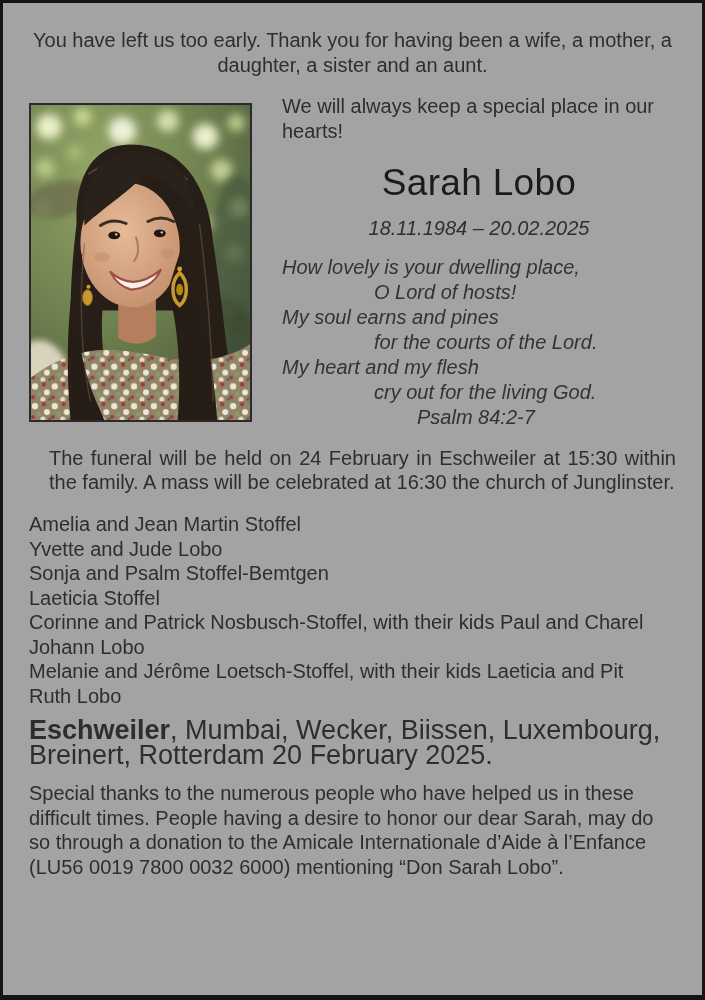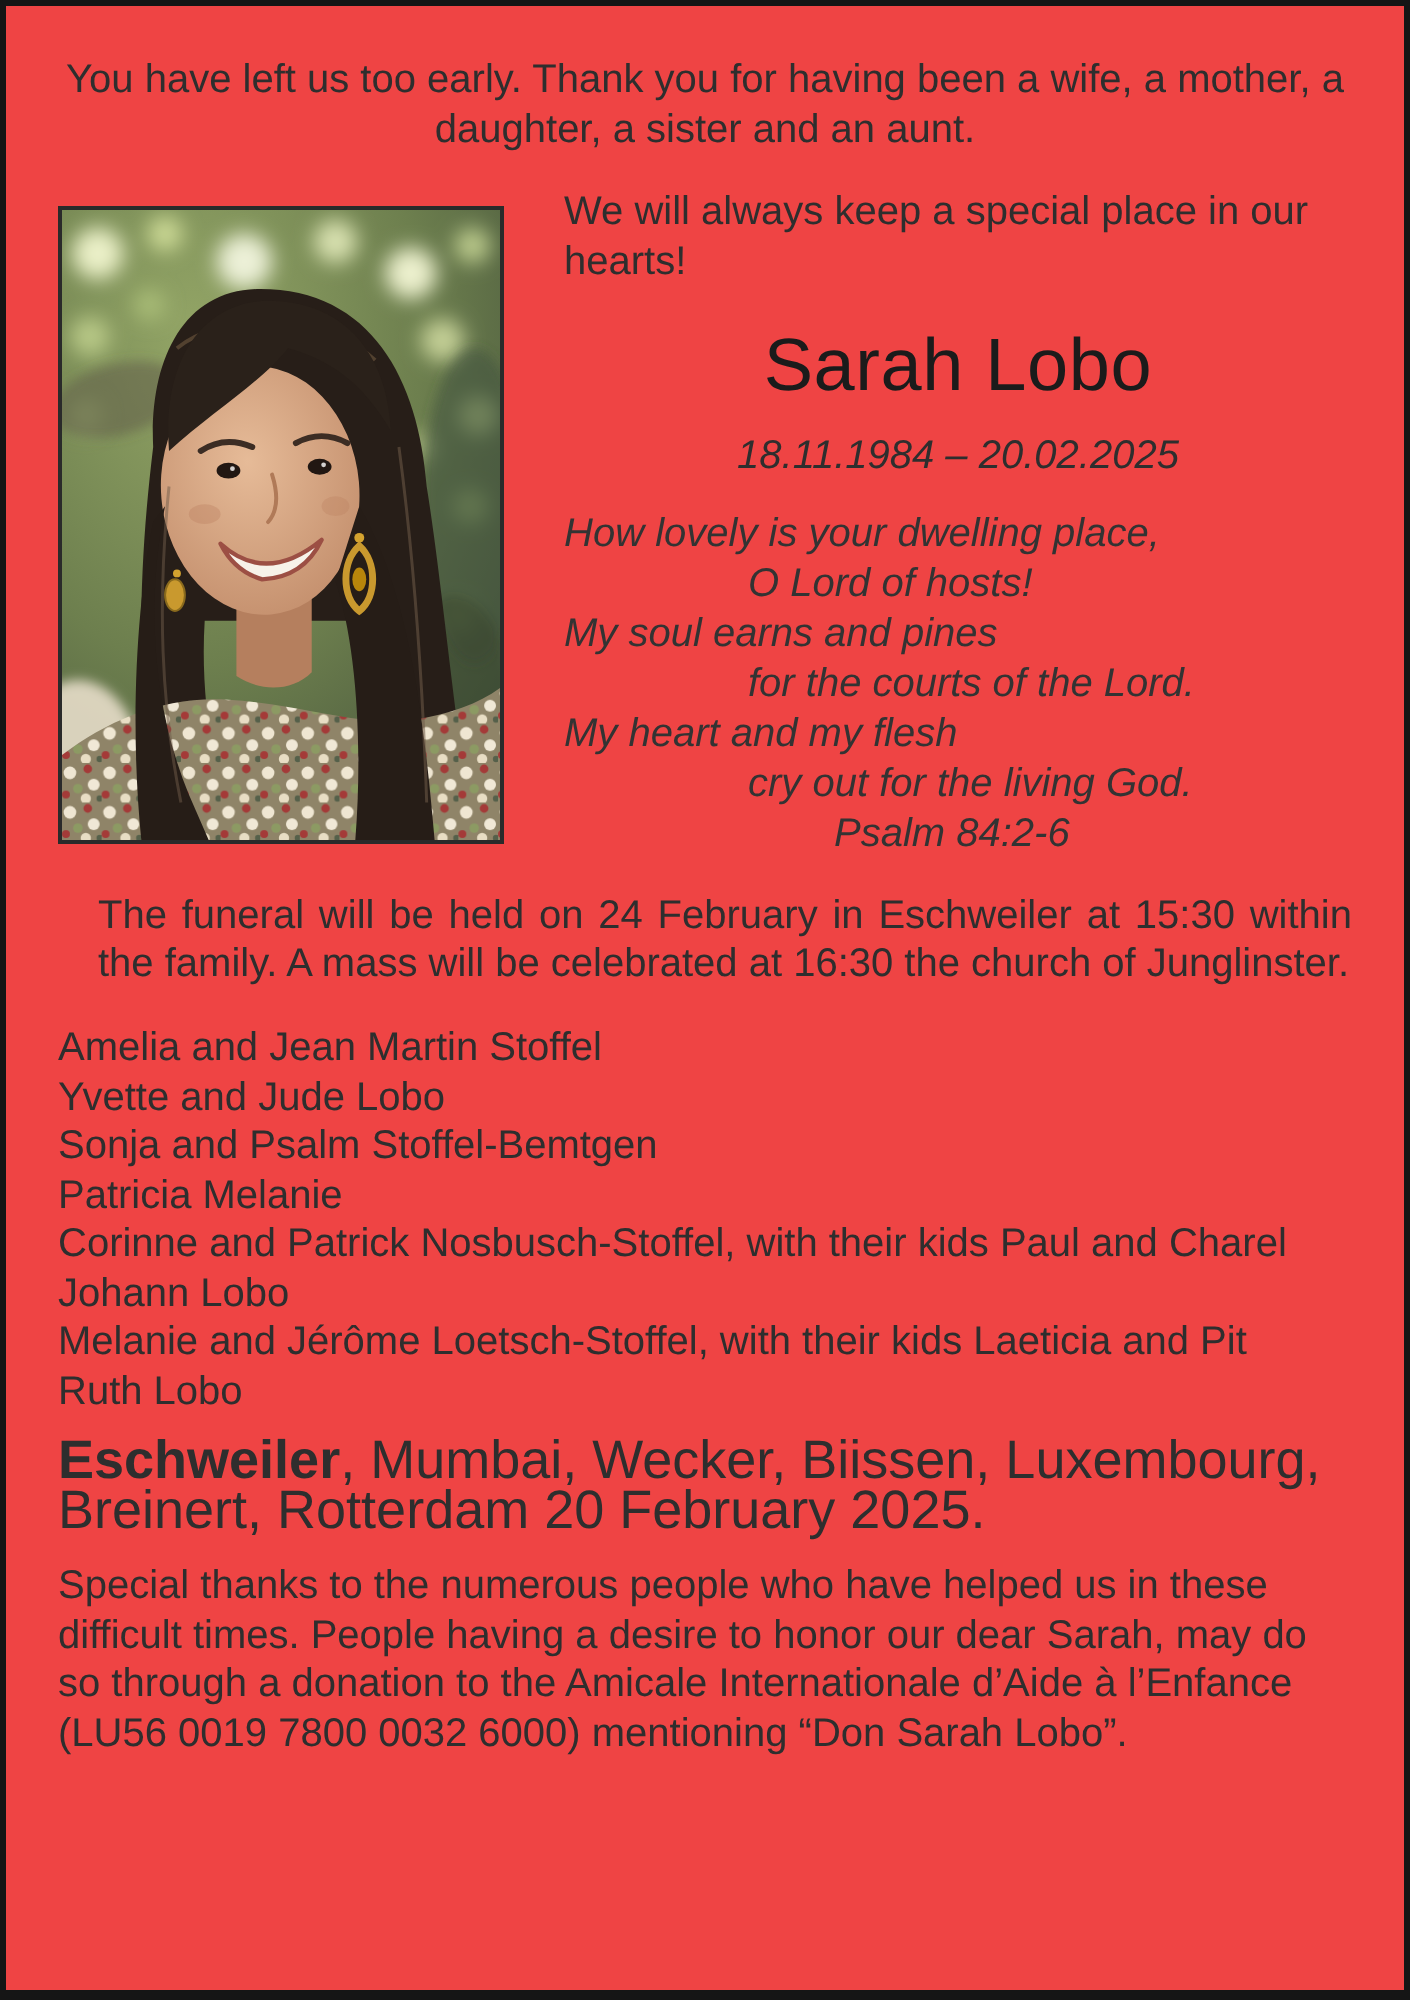--- a/index.html
+++ b/index.html
@@ -10,21 +10,21 @@
     font-family: "Liberation Sans", sans-serif;
     color: #2e2e2e;
     -webkit-font-smoothing: antialiased;
   }
   .page {
     position: absolute; inset: 0;
     border: 3px solid #151515;
     border-bottom-width: 5px;
     box-sizing: border-box;
     padding: 21px 26px 0 26px;
-    background: #ef4444;
+    background: #a3a3a3;
     overflow: hidden;
   }
   .intro {
     font-size: 20px; line-height: 25px;
     text-align: center;
     margin: 4px 2px 16px 2px;
   }
   .top {
     display: flex;
     align-items: center;
@@ -165,32 +165,32 @@
       <div class="lead">We will always keep a special place in our hearts!</div>
       <div class="name">Sarah Lobo</div>
       <div class="dates">18.11.1984 – 20.02.2025</div>
       <div class="psalm">
         <div class="psalm-line">How lovely is your dwelling place,</div>
         <div class="psalm-line indent">O Lord of hosts!</div>
         <div class="psalm-line">My soul earns and pines</div>
         <div class="psalm-line indent">for the courts of the Lord.</div>
         <div class="psalm-line">My heart and my flesh</div>
         <div class="psalm-line indent">cry out for the living God.</div>
-        <div class="psalm-line psalm-ref">Psalm 84:2-6</div>
+        <div class="psalm-line psalm-ref">Psalm 84:2-7</div>
       </div>
     </div>
   </div>
 
   <div class="funeral">The funeral will be held on 24 February in Eschweiler at 15:30 within the family. A mass will be celebrated at 16:30 the church of Junglinster.</div>
 
   <div class="family">
     <div>Amelia and Jean Martin Stoffel</div>
     <div>Yvette and Jude Lobo</div>
     <div>Sonja and Psalm Stoffel-Bemtgen</div>
-    <div>Patricia Melanie</div>
+    <div>Laeticia Stoffel</div>
     <div>Corinne and Patrick Nosbusch-Stoffel, with their kids Paul and Charel</div>
     <div>Johann Lobo</div>
     <div>Melanie and Jérôme Loetsch-Stoffel, with their kids Laeticia and Pit</div>
     <div>Ruth Lobo</div>
   </div>
 
   <div class="places"><span class="bold">Eschweiler</span><span>, Mumbai, Wecker, Biissen, Luxembourg, Breinert, Rotterdam 20 February 2025.</span></div>
 
   <div class="thanks">Special thanks to the numerous people who have helped us in these difficult times. People having a desire to honor our dear Sarah, may do so through a donation to the Amicale Internationale d’Aide à l’Enfance (LU56 0019 7800 0032 6000) mentioning “Don Sarah Lobo”.</div>
 

